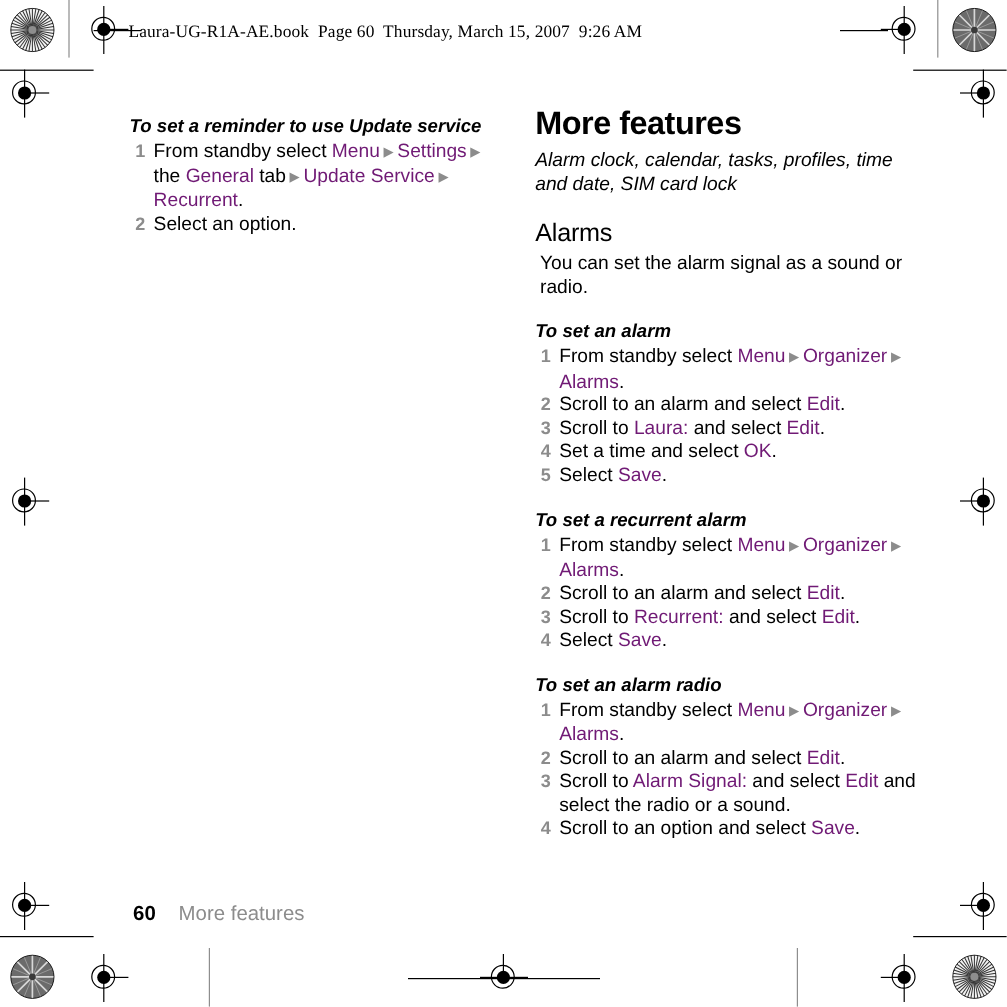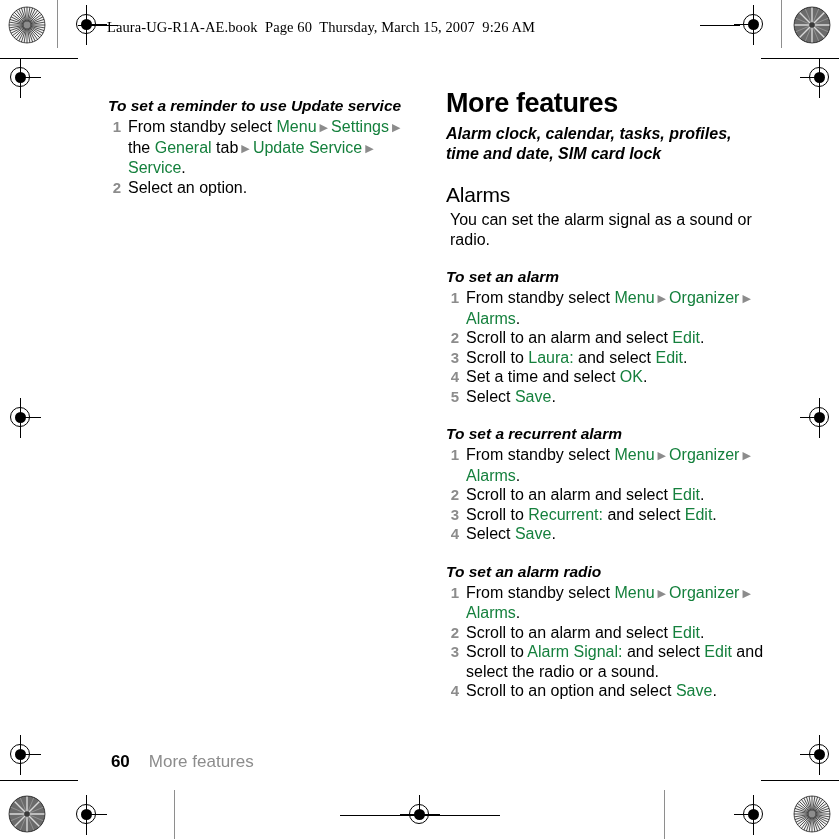--- a/index.html
+++ b/index.html
@@ -111,21 +111,21 @@
   
   .h1 {
     font-size: 27px;
     font-weight: bold;
     line-height: 30px;
     letter-spacing: -0.4px;
     margin: 0 0 6px 0;
   }
   .h1-sub {
     font-style: italic;
-    font-weight: bold;
+    font-weight: normal;
     font-size: 16px;
     line-height: 19.5px;
     margin: 0 0 20px 0;
   }
   .h2 {
     font-size: 21px;
     font-weight: normal;
     line-height: 24px;
     letter-spacing: -0.2px;
     margin: 0 0 3px 0;
@@ -164,21 +164,21 @@
     left: 0;
     top: 0;
     width: 13px;
     text-align: right;
     color: #8c8c8c;
     font-weight: bold;
     font-size: 15px;
   }
 
   
-  .ui { color: #15803d; }
+  .ui { color: #701a75; }
   .arrow { color: #8c8c8c; font-size: 11px; vertical-align: 1px; }
 
   
   #doc-footer {
     position: absolute;
     left: 92px;
     top: 729px;
     font-size: 17px;
     line-height: 22px;
     white-space: pre;
@@ -436,21 +436,21 @@
   <div class="rule-v gray" style="left:664px; top:790px; height:49px;"></div>
 
   <div id="doc-header">Laura-UG-R1A-AE.book  Page 60  Thursday, March 15, 2007  9:26 AM</div>
 
   <div class="col" id="col-left">
 
     <div class="proc-title">To set a reminder to use Update service</div>
 
     <ol class="steps">
       <li>
-        <span>From standby select <span class="ui">Menu</span><span class="arrow"> ▶ </span><span class="ui">Settings</span><span class="arrow"> ▶ </span>the <span class="ui">General</span> tab<span class="arrow"> ▶ </span><span class="ui">Update Service</span><span class="arrow"> ▶ </span><span class="ui">Service</span>.</span>
+        <span>From standby select <span class="ui">Menu</span><span class="arrow"> ▶ </span><span class="ui">Settings</span><span class="arrow"> ▶ </span>the <span class="ui">General</span> tab<span class="arrow"> ▶ </span><span class="ui">Update Service</span><span class="arrow"> ▶ </span><span class="ui">Recurrent</span>.</span>
       </li>
       <li>
         <span>Select an option.</span>
       </li>
     </ol>
   </div>
 
   <div class="col" id="col-right">
 
     <h1 class="h1">More features</h1>

